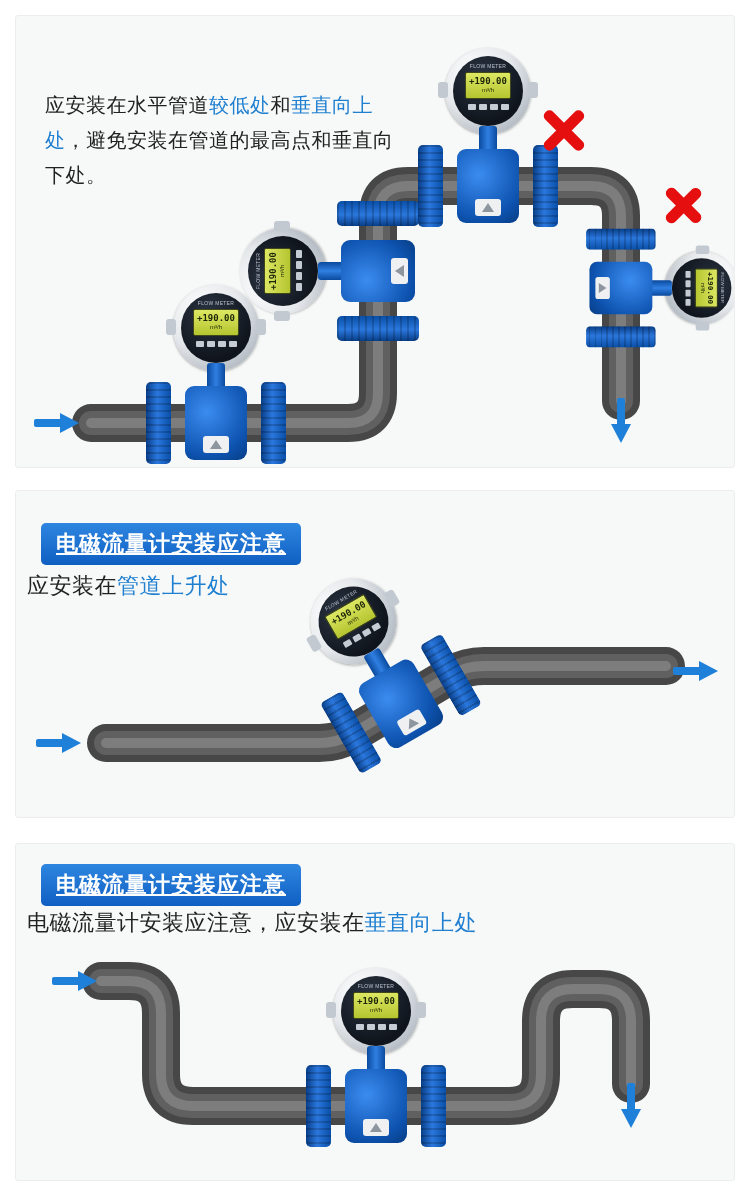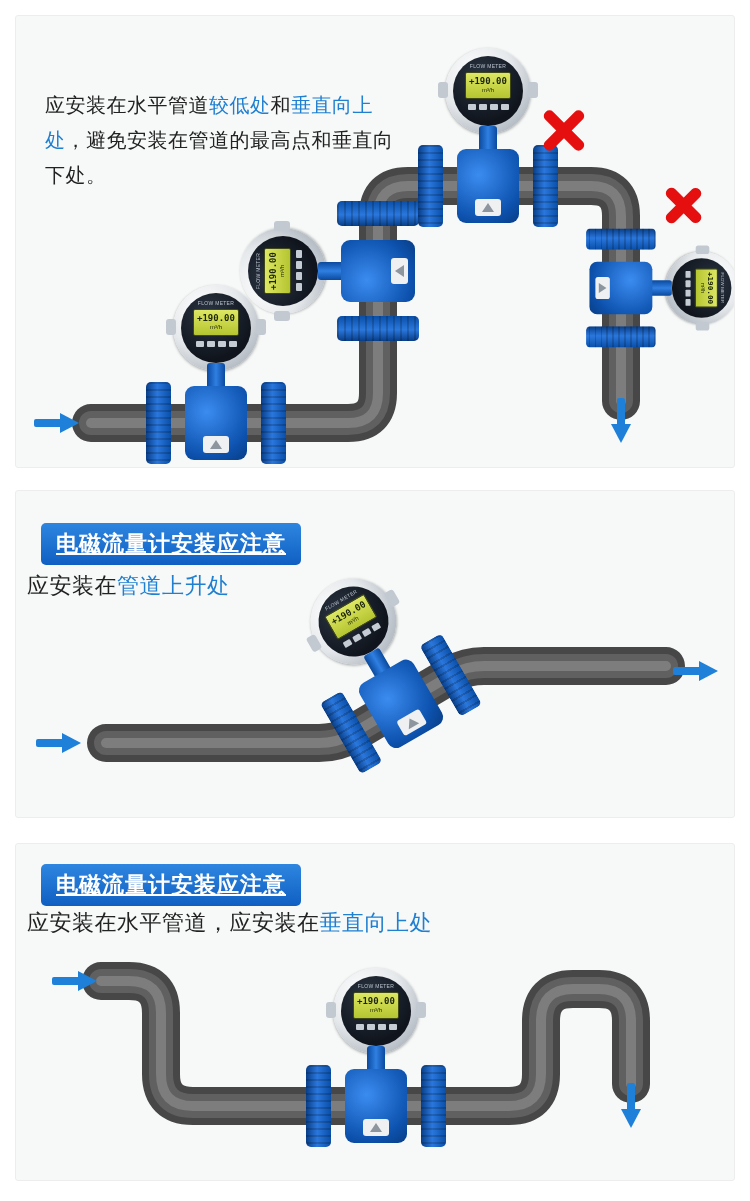--- a/index.html
+++ b/index.html
@@ -266,21 +266,21 @@
     <div class="m-flange r"></div>
     <div class="m-body">
       <div class="m-tag"></div>
     </div>
   </div>
 </div>
 </section>
 
 <section class="card card3">
   <div class="badge">电磁流量计安装应注意</div>
-  <p class="sentence"><span>应安装在水平管道，应安装在</span><span class="blue">垂直向上处</span></p>
+  <p class="sentence"><span>电磁流量计安装应注意，应安装在</span><span class="blue">垂直向上处</span></p>
 
   <svg class="pipes" width="718" height="338" viewBox="0 0 718 338">
     <path class="pipe-base" d="M85,137 H113 Q145,137 145,169 V230 Q145,262 177,262 H493 Q525,262 525,230 V177 Q525,145 557,145 H583 Q615,145 615,177 V240"></path>
     <path class="pipe-mid" d="M85,137 H113 Q145,137 145,169 V230 Q145,262 177,262 H493 Q525,262 525,230 V177 Q525,145 557,145 H583 Q615,145 615,177 V240"></path>
     <path class="pipe-core" d="M85,137 H113 Q145,137 145,169 V230 Q145,262 177,262 H493 Q525,262 525,230 V177 Q525,145 557,145 H583 Q615,145 615,177 V240"></path>
   </svg>
 
   <div class="arrow" style="left:36px;top:127px;">
       <i class="bar"></i>
       <i class="tip"></i>

